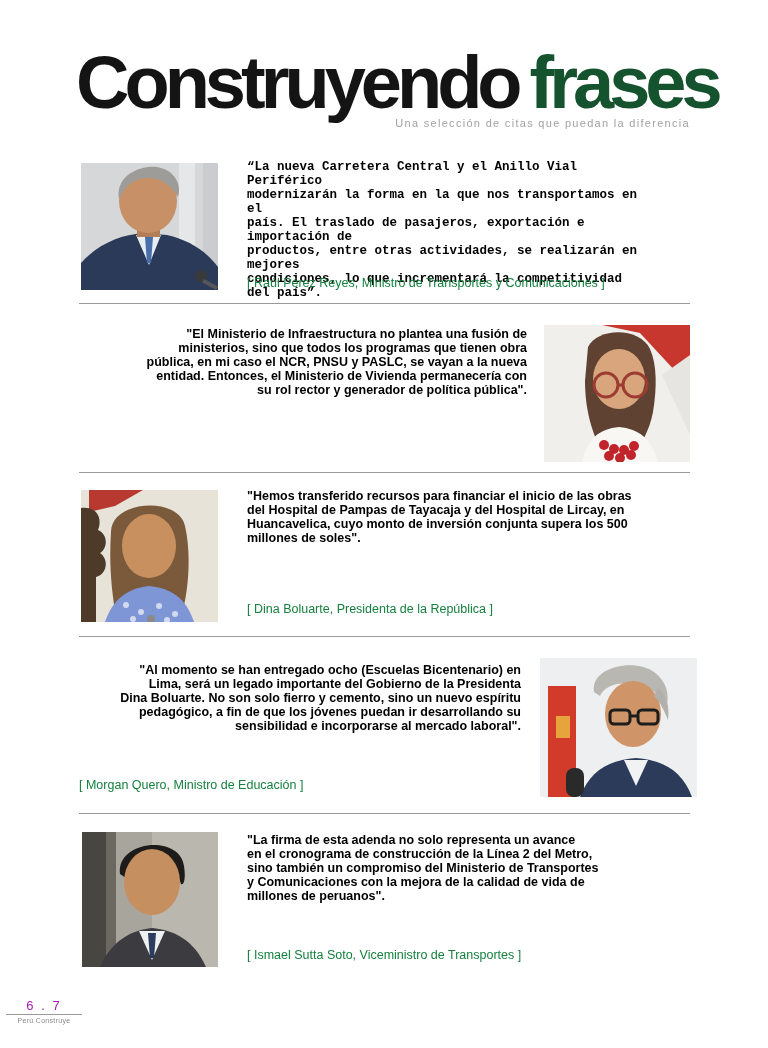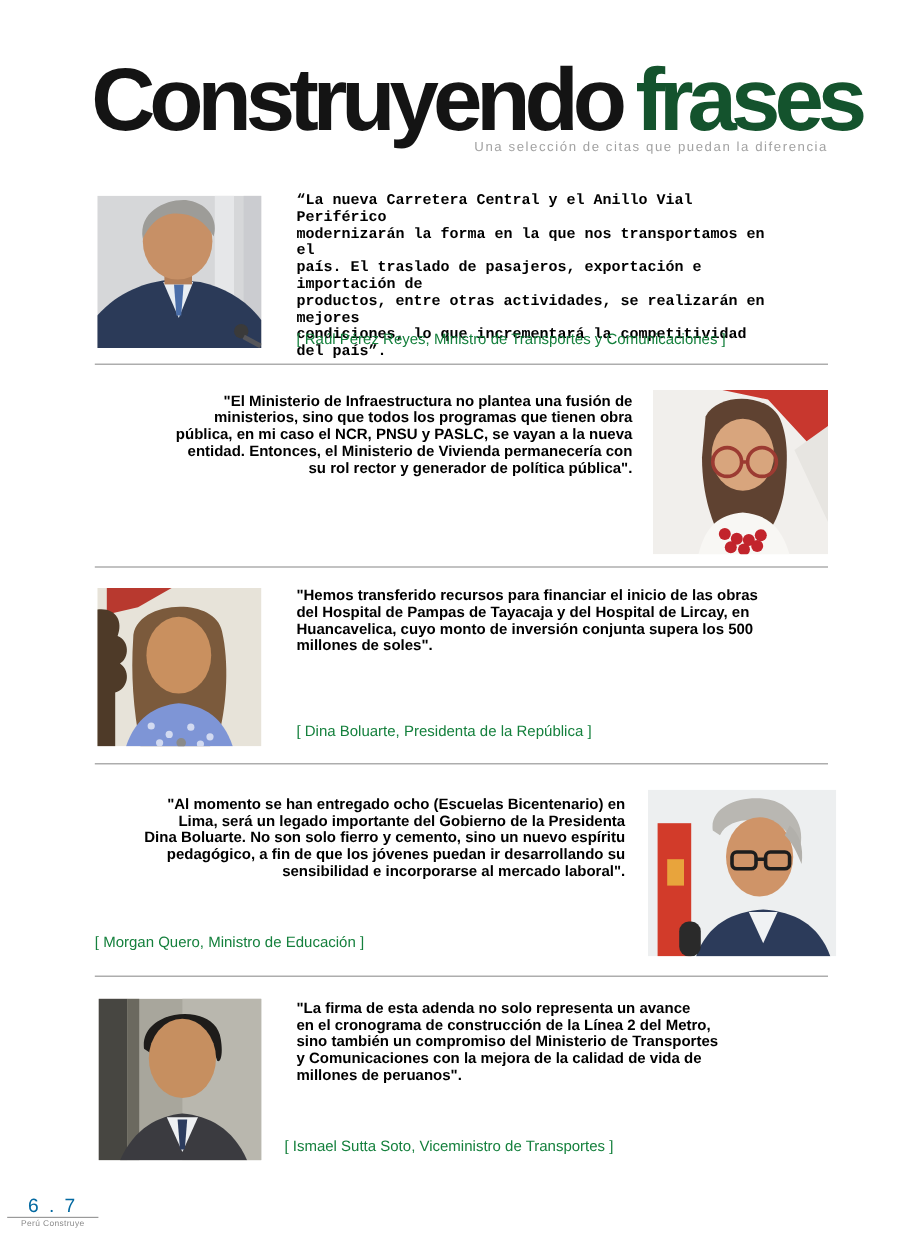--- a/index.html
+++ b/index.html
@@ -66,43 +66,43 @@
   }
   .q1 { left: 247px; top: 160px; width: 400px; text-align: left; font-family: Liberation Mono, monospace; }
   .a1 { left: 247px; top: 276px; }
   .q2 { left: 79px;  top: 327px; width: 448px; text-align: right; }
   .a2 { left: 79px;  top: 439px; }
   .q3 { left: 247px; top: 489px; width: 432px; text-align: left; }
   .a3 { left: 247px; top: 602px; }
   .q4 { left: 79px;  top: 663px; width: 442px; text-align: right; }
   .a4 { left: 79px;  top: 778px; width: 442px; }
   .q5 { left: 247px; top: 833px; width: 400px; text-align: left; }
-  .a5 { left: 237px; top: 948px; }
+  .a5 { left: 247px; top: 948px; }
 
   
   .photo { position: absolute; overflow: hidden; }
   .photo svg { display: block; width: 100%; height: 100%; }
   .p1 { left: 81px;  top: 163px; width: 137px; height: 127px; }
   .p2 { left: 544px; top: 325px; width: 146px; height: 137px; }
   .p3 { left: 81px;  top: 490px; width: 137px; height: 132px; }
   .p4 { left: 540px; top: 658px; width: 157px; height: 139px; }
   .p5 { left: 82px;  top: 832px; width: 136px; height: 135px; }
 
   
   .footer {
     position: absolute;
     left: 6px;
     top: 999px;
     width: 76px;
     text-align: center;
   }
   .footer .page-numbers {
-    font-size: 16px;
+    font-size: 13px;
     letter-spacing: 2px;
-    color: #0369a1;
+    color: #a21caf;
     line-height: 14px;
   }
   .footer .rule { border-top: 1px solid #9a9a9a; margin-top: 1px; }
   .footer .magazine {
     font-size: 7px;
     color: #8a8a8a;
     margin-top: 2px;
     letter-spacing: 0.3px;
   }
 </style>

